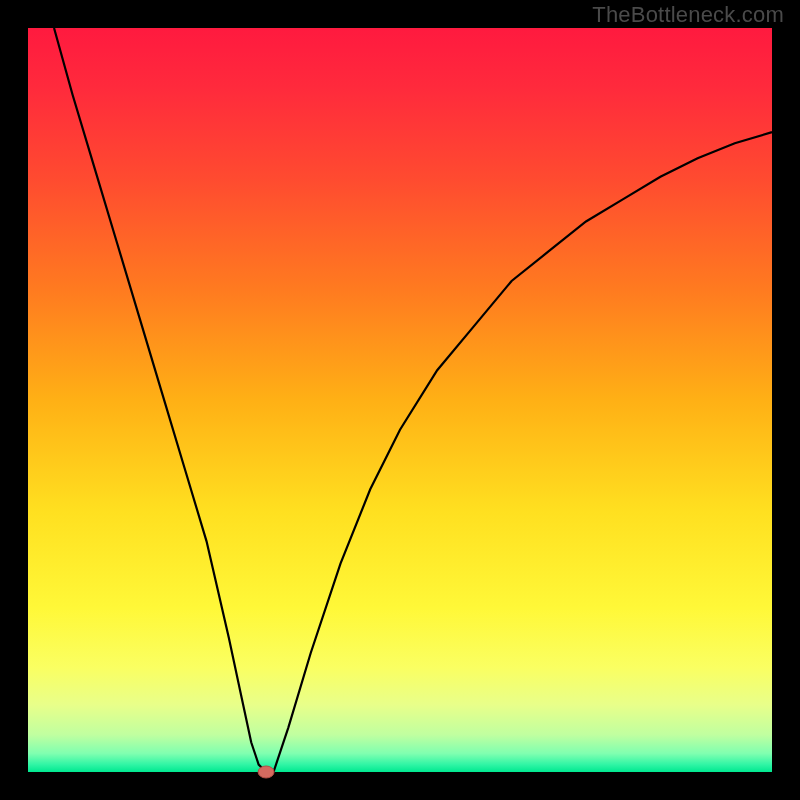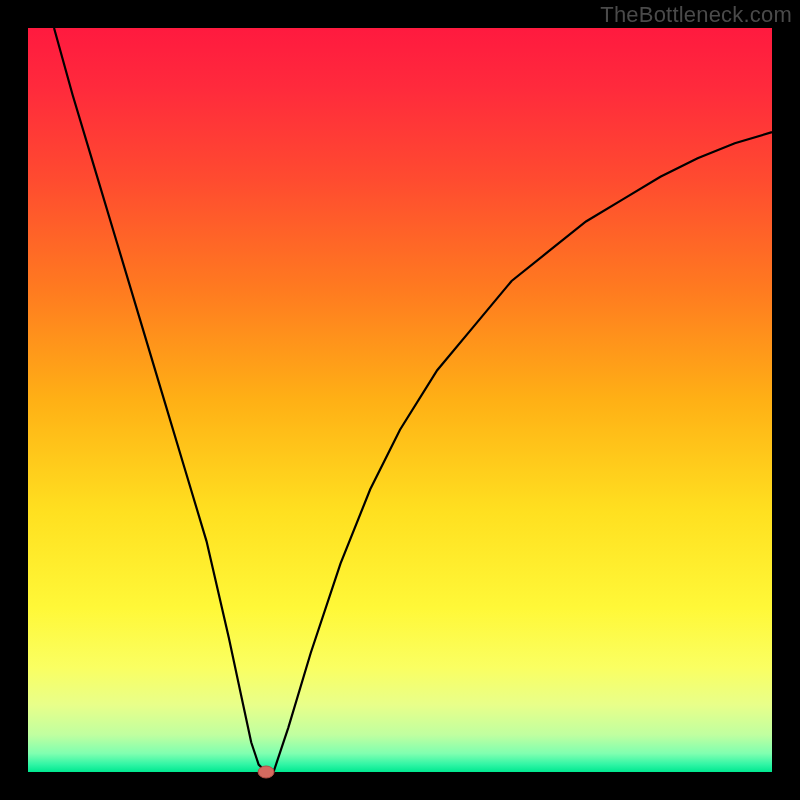--- a/index.html
+++ b/index.html
@@ -13,21 +13,21 @@
   }
   .outer {
     width: 800px;
     height: 800px;
     background: #000;
     position: relative;
   }
   .watermark {
     position: absolute;
     top: 2px;
-    right: 8px;
+    right: 16px;
     color: #4a4a4a;
     font-size: 22px;
     font-weight: 500;
     letter-spacing: 0.2px;
     z-index: 10;
     user-select: none;
   }
   svg {
     display: block;
   }

